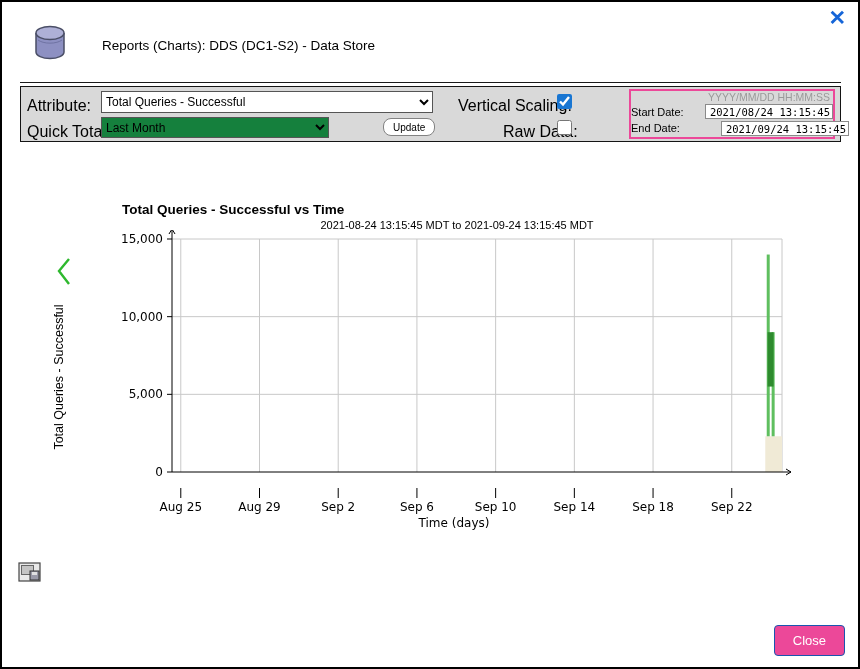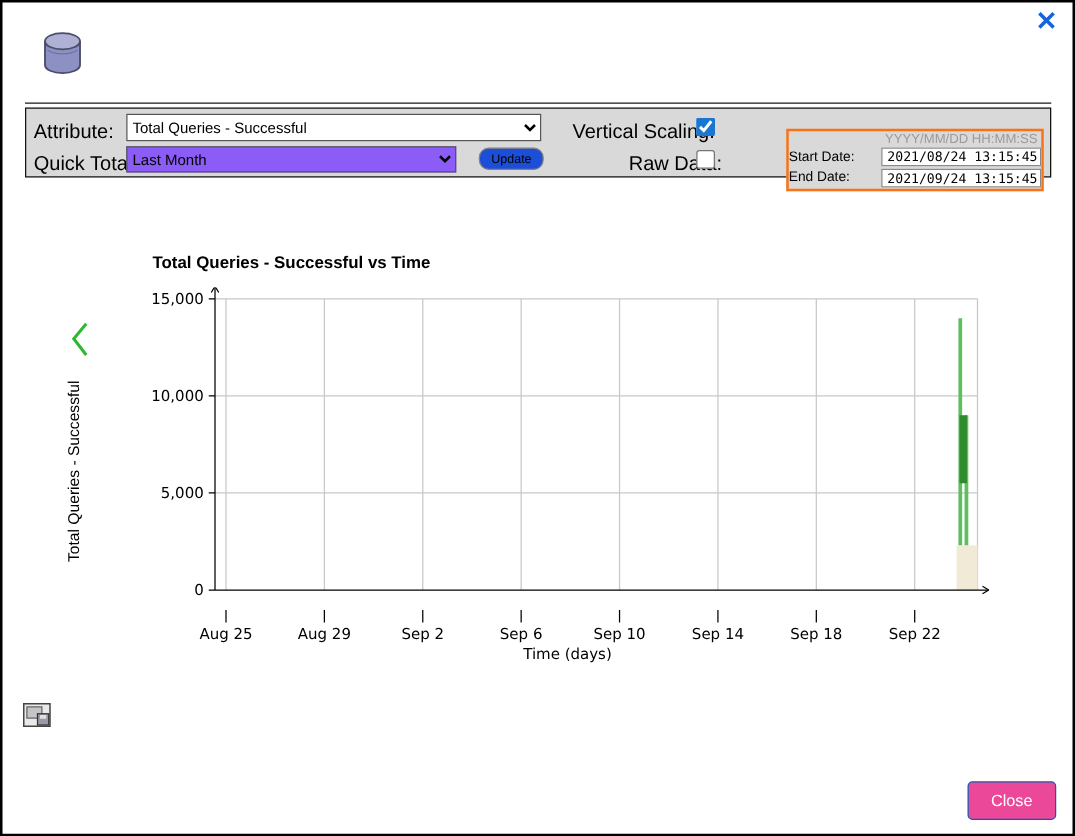--- a/index.html
+++ b/index.html
@@ -13,34 +13,34 @@
   .header-rule{position:absolute;left:18px;right:17px;top:80px;border-top:1px solid #1a1a1a;height:0;}
 
   
   .toolbar{position:absolute;left:18px;right:17px;top:84px;height:56px;background:#d9d9d9;border:1px solid #141414;box-sizing:border-box;}
   .tb-label{position:absolute;font-size:16px;color:#000;white-space:nowrap;}
   .attr-label{left:6px;top:10px;}
   .qq-label{left:6px;top:36px;}
   .vs-label{left:437px;top:10px;}
   .rd-label{left:437px;top:36px;padding-left:45px;}
   .attr-select{position:absolute;left:80px;top:4px;width:332px;height:22px;font-size:12px;background:#fff;border:1px solid #555;}
-  .qq-select{position:absolute;left:80px;top:30px;width:264px;height:21px;font-size:12px;background:#8b5cf6;border:1px solid #555;}
-  .update-btn{position:absolute;left:362px;top:31px;height:18px;font-size:10px;padding:0 9px;border:1px solid #828282;border-radius:8px;background:#1d4ed8;cursor:pointer;font-family:inherit;}
+  .qq-select{position:absolute;left:80px;top:30px;width:228px;height:21px;font-size:12px;background:#15803d;border:1px solid #555;}
+  .update-btn{position:absolute;left:362px;top:31px;height:18px;font-size:10px;padding:0 9px;border:1px solid #828282;border-radius:8px;background:#ffffff;cursor:pointer;font-family:inherit;}
   .tb-checkbox{position:absolute;width:15px;height:15px;accent-color:#1976d2;margin:0;}
   .vs-cb{left:536px;top:7px;}
   .rd-cb{left:536px;top:33px;}
 
-  .datebox{position:absolute;right:5px;top:16px;width:206px;height:50px;border:2px solid #f97316;background:#d9d9d9;box-sizing:border-box;}
+  .datebox{position:absolute;right:5px;top:2px;width:206px;height:50px;border:2px solid #ec4899;background:#d9d9d9;box-sizing:border-box;}
   .fmt-hint{position:absolute;right:3px;top:0;font-size:10.5px;color:#9a9a9a;white-space:nowrap;}
   .date-label{position:absolute;left:0;width:70px;text-align:left;font-size:11px;color:#000;white-space:nowrap;}
   .sd-label{top:15px;}
   .ed-label{top:31px;}
   .date-input{position:absolute;left:74px;width:122px;height:13px;font-size:10.5px;font-family:"DejaVu Sans Mono",monospace;border:1px solid #8a8a8a;padding:0 2px;background:#fff;text-align:right;}
   .sd-input{top:13px;}
-  .ed-input{top:30px;}
+  .ed-input{top:30px;margin-left:16px;}
 
   
   .chart-title{position:absolute;left:120px;width:670px;top:200px;text-align:left;font-weight:700;font-size:13.5px;color:#000;}
   .chart-subtitle{position:absolute;left:120px;width:670px;top:217px;text-align:center;font-size:11px;color:#000;}
   .legend-glyph{position:absolute;left:52px;top:254px;}
   .y-axis-label{position:absolute;left:57px;top:375px;transform:translate(-50%,-50%) rotate(-90deg);white-space:nowrap;font-size:12.5px;color:#000;}
   #plot-svg{position:absolute;left:90px;top:228px;}
   #plot-svg text{font-family:"DejaVu Sans",sans-serif;}
 
   
@@ -50,20 +50,21 @@
 </head>
 <body>
 
 <div class="dialog">
 
   <svg class="db-icon" width="40" height="36" viewBox="0 0 40 36">
     <path d="M6 8 v19 a14 6.5 0 0 0 28 0 v-19" fill="#8d90c2" stroke="#4a4e66" stroke-width="1.5"></path>
     <ellipse cx="20" cy="8" rx="14" ry="6.5" fill="#aeb0d6" stroke="#4a4e66" stroke-width="1.5"></ellipse>
     <path d="M8 15 a14 6.5 0 0 0 24 0" fill="none" stroke="#6f73a3" stroke-width="1"></path>
   </svg>
+  <div class="dialog-title">Reports (Charts): DDS (DC1-S2) - Data Store</div>
   <div class="close-x">✕</div>
   <div class="header-rule"></div>
 
   <div class="toolbar">
     <span class="tb-label attr-label">Attribute:</span>
     <select class="attr-select">
       <option>Total Queries - Successful</option>
     </select>
 
     <span class="tb-label qq-label">Quick Total:</span>
@@ -81,20 +82,21 @@
     <div class="datebox">
       <span class="fmt-hint">YYYY/MM/DD HH:MM:SS</span>
       <span class="date-label sd-label">Start Date:</span>
       <input type="text" class="date-input sd-input" value="2021/08/24 13:15:45" style="">
       <span class="date-label ed-label">End Date:</span>
       <input type="text" class="date-input ed-input" value="2021/09/24 13:15:45" style="">
     </div>
   </div>
 
   <div class="chart-title">Total Queries - Successful vs Time</div>
+  <div class="chart-subtitle">2021-08-24 13:15:45 MDT to 2021-09-24 13:15:45 MDT</div>
 
   <svg class="legend-glyph" width="22" height="32" viewBox="0 0 22 32">
     <polyline points="15,3 5,15 15,28" fill="none" stroke="#2eb82e" stroke-width="2.4"></polyline>
   </svg>
 
   <div class="y-axis-label">Total Queries - Successful</div>
 
   <svg id="plot-svg" width="710" height="305" viewBox="0 0 710 305">
       <line x1="88.7958064516129" y1="9" x2="88.7958064516129" y2="242" stroke="#c8c8c8" stroke-width="1"></line>
       <line x1="167.50548387096774" y1="9" x2="167.50548387096774" y2="242" stroke="#c8c8c8" stroke-width="1"></line>

